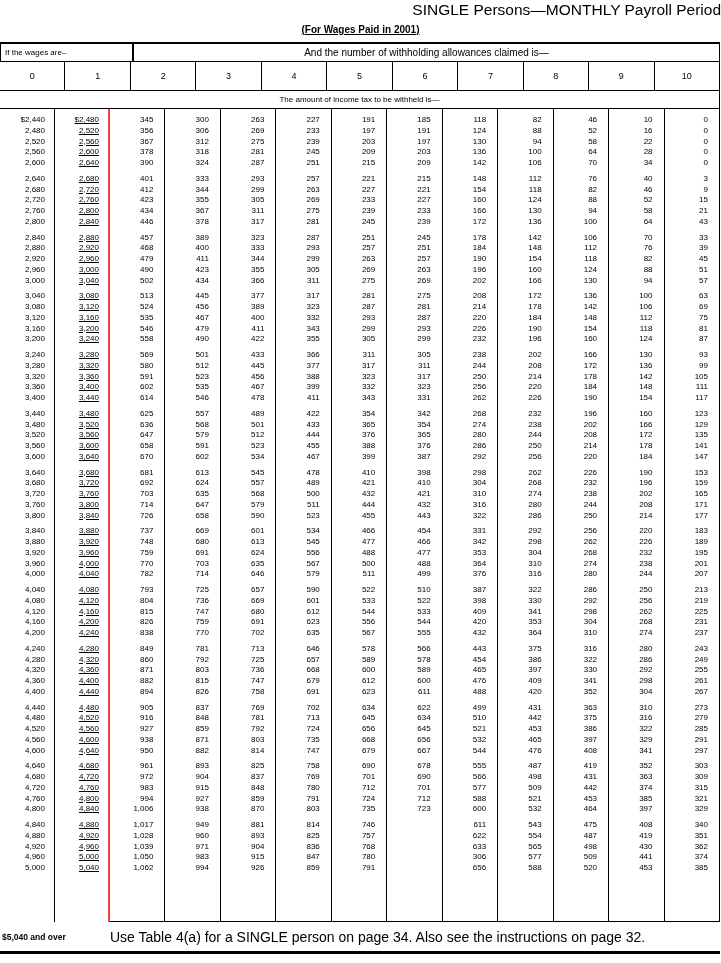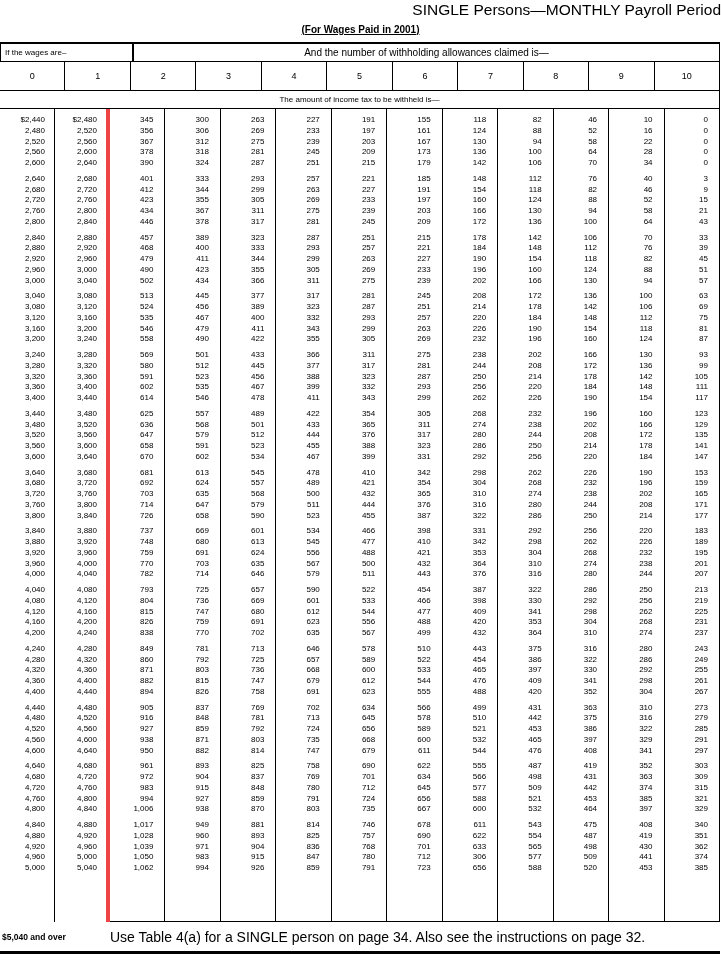--- a/index.html
+++ b/index.html
@@ -29,21 +29,21 @@
   .hright{flex:1;display:flex;flex-direction:column;border-right:1px solid #000;}
   .numrow{display:flex;height:29px;border-bottom:1px solid #000;}
   .numcell{flex:1;border-right:1px solid #000;font-size:9px;display:flex;
            align-items:center;justify-content:center;}
   .numcell:last-child{border-right:none;}
   .amount{flex:1;font-size:8px;display:flex;align-items:center;justify-content:center;}
 
   .tbody{display:flex;height:813px;}
   .bcol{padding-top:6px;overflow:hidden;}
   .bcol.c0{width:55px;border-right:1px solid #000;}
-  .bcol.c1{width:55px;border-right:4px solid #ef4444;}
+  .bcol.c1{width:55px;border-right:2px solid #ef4444;text-decoration:underline;}
   .bcol.data{flex:1;border-right:1px solid #000;border-bottom:1.5px solid #000;}
   .cell{height:10.75px;line-height:10.75px;font-size:8px;text-align:right;
         padding-right:11px;white-space:nowrap;}
   .bcol.c0 .cell,.bcol.c1 .cell{padding-right:9px;}
   .grp + .grp{margin-top:5px;}
 
   .tfoot{display:flex;height:29px;align-items:center;}
   .fleft{width:110px;font-size:8.5px;font-weight:bold;padding-left:2px;}
   .fright{flex:1;text-align:left;font-size:14px;}
   .botline{height:3px;background:#000;}
@@ -730,27 +730,20 @@
           <div class="grp">
             <div class="cell">746</div>
             <div class="cell">757</div>
             <div class="cell">768</div>
             <div class="cell">780</div>
             <div class="cell">791</div>
           </div>
         </div>
         <div class="bcol data">
           <div class="grp">
-            <div class="cell">155</div>
-            <div class="cell">161</div>
-            <div class="cell">167</div>
-            <div class="cell">173</div>
-            <div class="cell">179</div>
-          </div>
-          <div class="grp">
             <div class="cell">185</div>
             <div class="cell">191</div>
             <div class="cell">197</div>
             <div class="cell">203</div>
             <div class="cell">209</div>
           </div>
           <div class="grp">
             <div class="cell">215</div>
             <div class="cell">221</div>
             <div class="cell">227</div>

